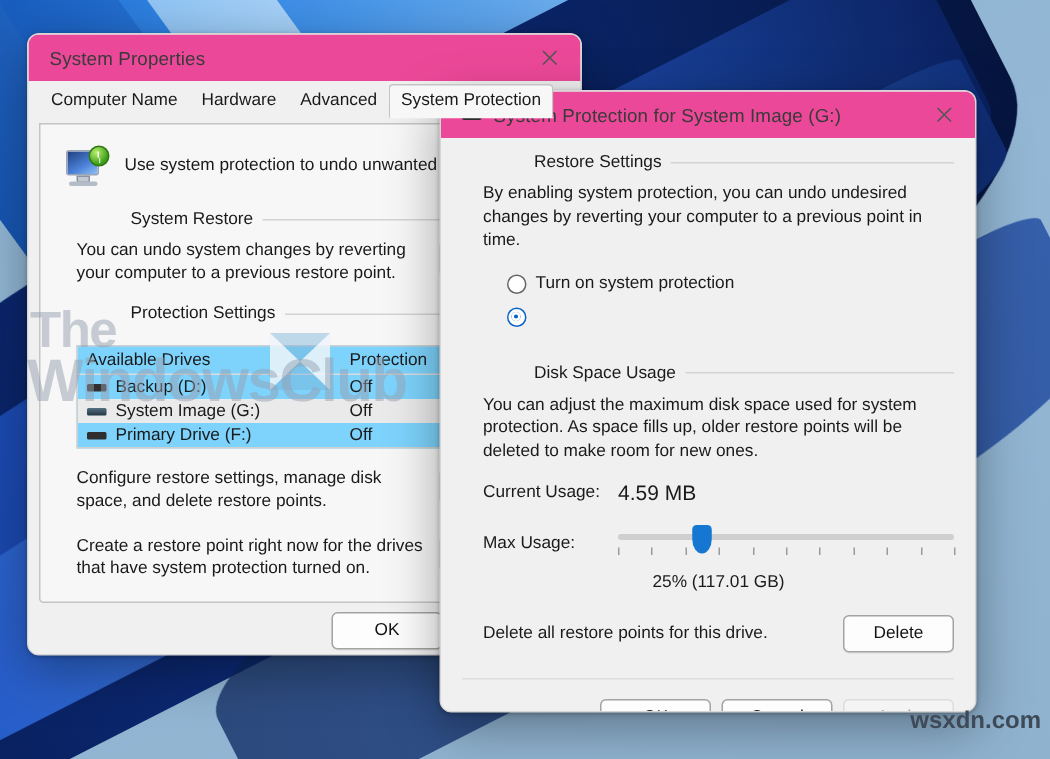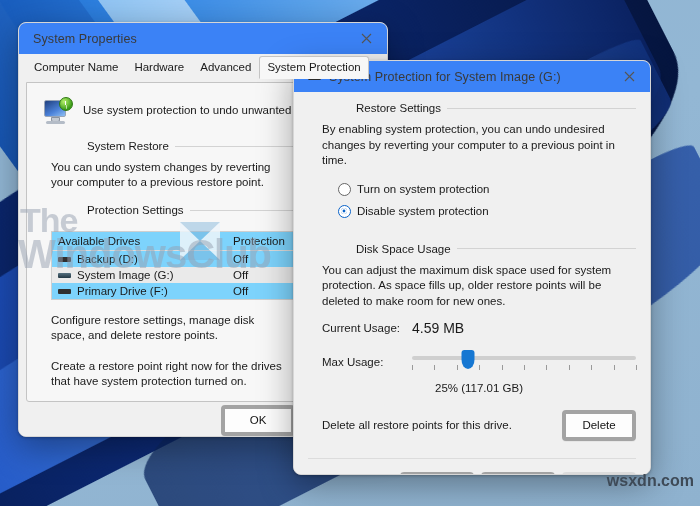--- a/index.html
+++ b/index.html
@@ -60,21 +60,21 @@
   .dialog {
     position: absolute;
     background: #f0f0f0;
     border-radius: 8px;
     box-shadow: 0 10px 34px rgba(0,0,0,.35), 0 1px 3px rgba(0,0,0,.25);
     overflow: hidden;
     border: 1px solid #d6d6d6;
   }
   .titlebar {
     height: 31px;
-    background: #3b82f6;
+    background: #ec4899;
     display: flex; align-items: center;
     padding: 0 0 0 14px;
     position: relative;
   }
   .titlebar .ttl {
     font-size: 12.5px;
     color: #3a3a3a;
     letter-spacing: .1px;
     white-space: nowrap;
   }
@@ -164,21 +164,21 @@
   .group-head { display: flex; align-items: center; gap: 6px; padding-left: 48px; }
   .group-head .lbl { font-size: 11.5px; color: #1a1a1a; white-space: nowrap; }
   .group-head .rule { flex: 1; height: 1px; background: #d3d3d3; }
   .group-body { padding: 8px 0 0 12px; }
 
   .desc-row { display: flex; align-items: flex-start; justify-content: flex-end; gap: 4px; }
   .desc { font-size: 11.5px; color: #1a1a1a; line-height: 15px; }
   .btn {
     font-size: 11.5px; color: #121212;
     background: #fdfdfd;
-    border: 4px solid #a3a3a3;
+    border: 1px solid #a3a3a3;
     border-radius: 4px;
     padding: 4px 12px;
     min-width: 74px;
     text-align: center;
     white-space: nowrap;
     box-shadow: 0 1px 0 rgba(0,0,0,.04);
     line-height: 15px;
   }
   .btn.disabled { color: #a0a0a0; background: #f4f4f4; border-color: #dcdcdc; }
 
@@ -451,21 +451,20 @@
       </div>
       <div class="group-body" style="padding-left:14px">
         <div class="para">By enabling system protection, you can undo undesired changes by reverting your computer to a previous point in time.</div>
 
         <div class="radio-row" style="margin-top:14px;margin-left:16px">
           <span class="radio"></span>
           <span class="radio-lbl">Turn on system protection</span>
         </div>
         <div class="radio-row" style="margin-left:16px">
           <span class="radio on"></span>
-          <span class="radio-lbl">Disable system protection</span>
         </div>
       </div>
     </div>
 
     <div class="group" style="margin-top:25px">
       <div class="group-head">
         <span class="lbl">Disk Space Usage</span>
         <span class="rule"></span>
       </div>
       <div class="group-body" style="padding-left:14px">

